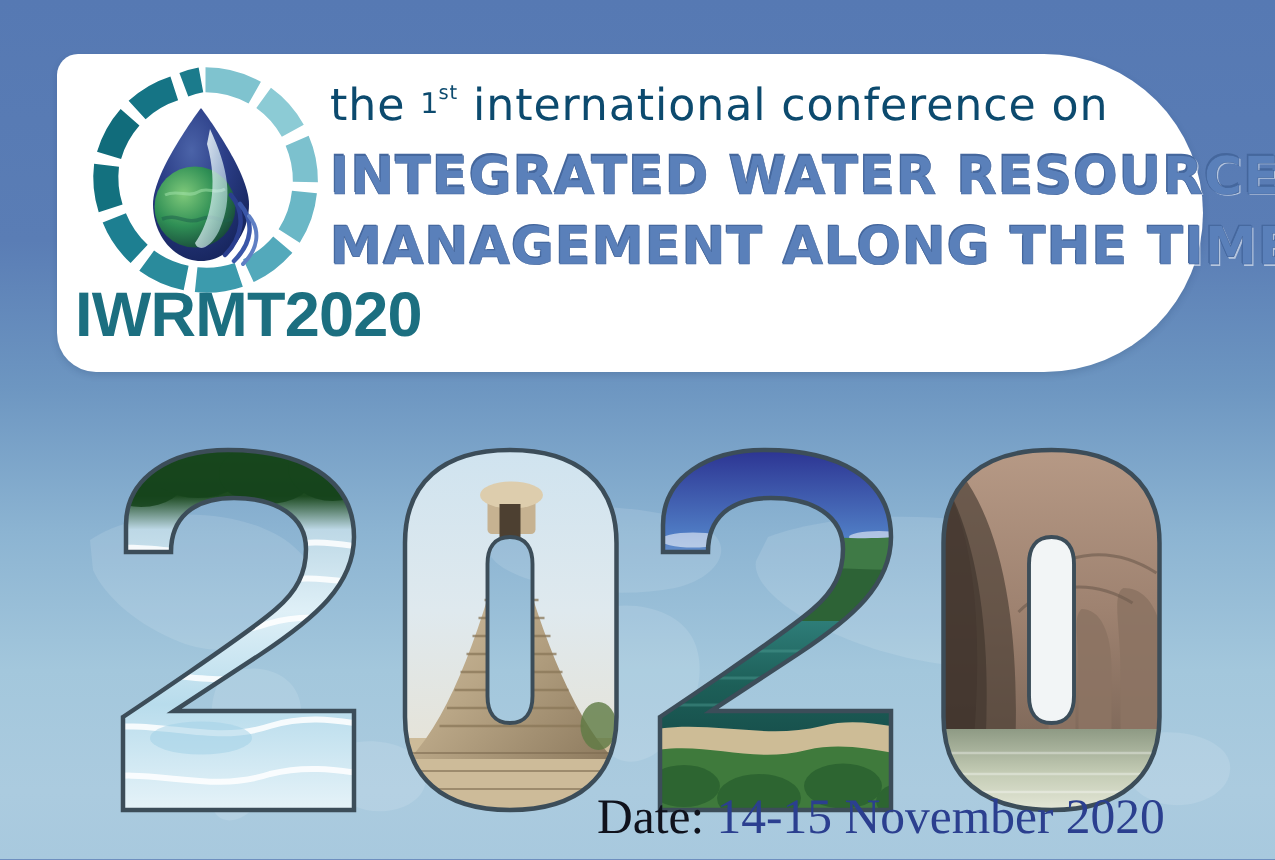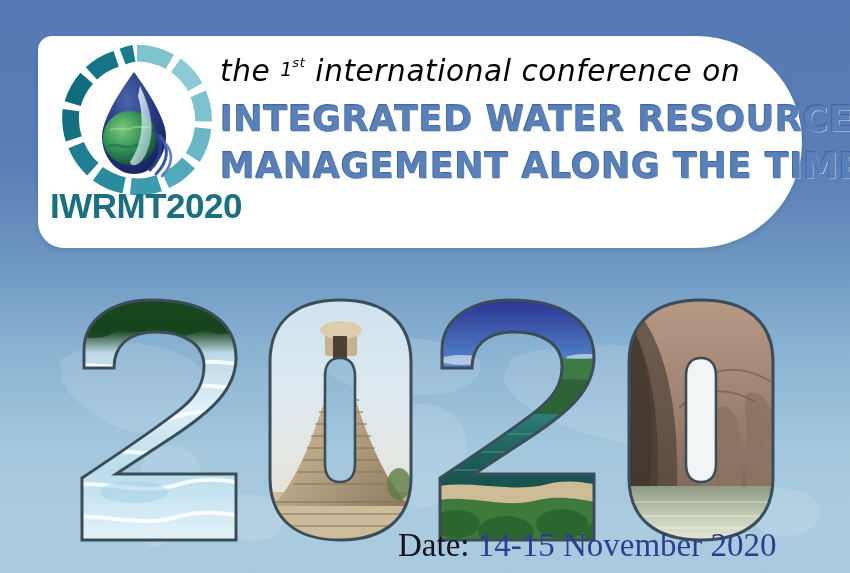--- a/index.html
+++ b/index.html
@@ -25,29 +25,29 @@
     box-shadow:0 2px 5px rgba(30,55,95,.18);
   }
   
   #logo{position:absolute;left:14px;top:6px;width:170px;height:196px;}
   #ring{position:absolute;left:9px;top:2px;width:152px;height:152px;}
   #drop{position:absolute;left:42px;top:28px;width:84px;height:110px;}
   #acronym{
     position:absolute;left:-2px;top:144px;width:178px;
     text-align:right;
     font-family:"Liberation Sans",sans-serif;
-    font-weight:bold;font-size:35px;letter-spacing:-.5px;
+    font-weight:bold;font-size:42px;letter-spacing:-.5px;
     color:#1c6f80;white-space:nowrap;
   }
   
   #titles{position:absolute;left:182px;top:20px;width:570px;}
   #line1{
     font-family:"DejaVu Sans",sans-serif;
-    font-size:29.5px;color:#000000;letter-spacing:.6px;
-    white-space:nowrap;line-height:1;font-style:italic;
+    font-size:29.5px;color:#0c4a6e;letter-spacing:.6px;
+    white-space:nowrap;line-height:1;
   }
   #line1 .ord{font-size:19px;vertical-align:5px;letter-spacing:0;}
   #line1 .ordsup{font-size:13px;vertical-align:14px;}
   .bigline{
     font-family:"DejaVu Sans",sans-serif;
     font-weight:bold;font-size:35px;
     color:#5a80ba;letter-spacing:.6px;white-space:nowrap;
     line-height:1.08;
     text-shadow:1px 1px 0 rgba(255,255,255,.55),-0.7px -0.7px 0 #45679d;
     -webkit-text-stroke:.4px #44669c;

